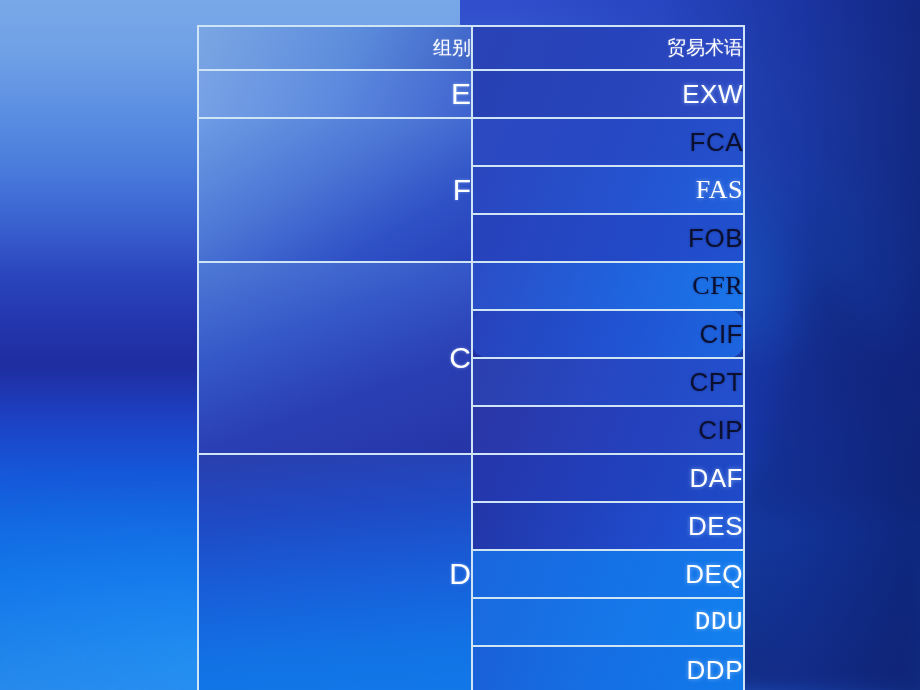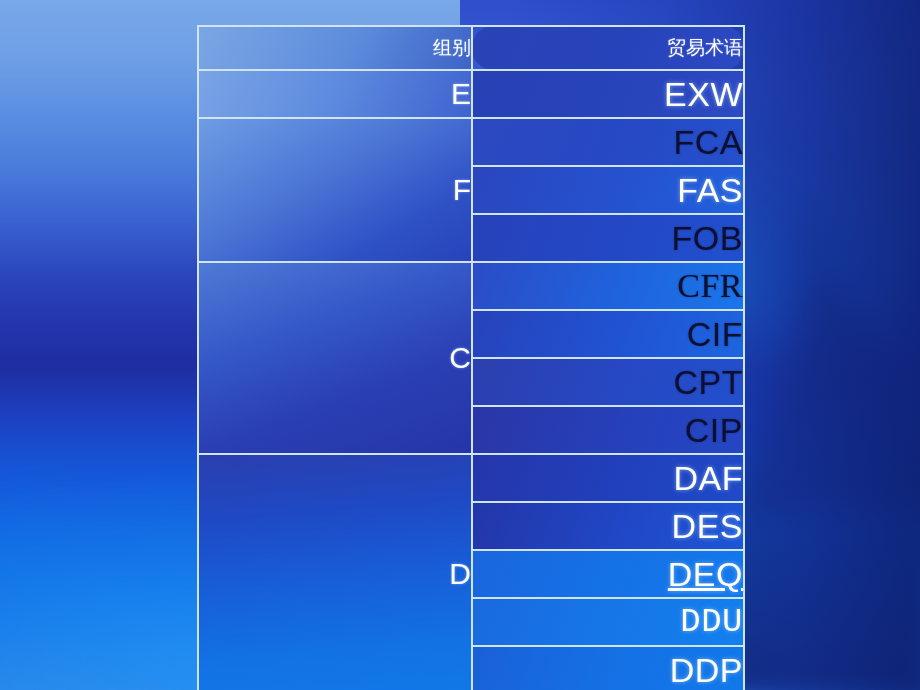--- a/index.html
+++ b/index.html
@@ -136,60 +136,59 @@
     color: #ffffff;
     background: linear-gradient(115deg, #7ba6e4 0%, #5d8cdc 55%, #3d63c8 100%);
     text-shadow: 0 0 2px rgba(255,255,255,0.35);
   }
   .hdr-right {
     height: 42px;
     font-size: 19px;
     color: #ffffff;
     background: linear-gradient(115deg, #2a43b6 0%, #2743bb 55%, #2b49c4 100%);
     text-shadow: 0 0 2px rgba(255,255,255,0.35);
-    border-radius: 21px;
   }
 
   
   .grp {
     font-size: 30px;
     color: #ffffff;
     text-shadow: 0 0 3px rgba(180,215,255,0.55);
   }
   .grp-e { background: linear-gradient(115deg, #7aa4e6 0%, #5d8ade 50%, #3f63cf 100%); }
   .grp-f { background: linear-gradient(150deg, #6e9ce4 0%, #4e78d6 40%, #2f51c6 75%, #2743bb 100%); }
   .grp-c { background: linear-gradient(160deg, #4f7ad6 0%, #3558c8 35%, #2a3fb4 65%, #2535a8 100%); }
   .grp-d { background: linear-gradient(175deg, #2a3fae 0%, #1f49c4 25%, #1760da 55%, #1272e4 80%, #1178e8 100%); }
 
   
   .term {
     height: 46px;
-    font-size: 34px;
+    font-size: 26px;
     letter-spacing: 0.5px;
   }
   .term.light {
     color: #ffffff;
     text-shadow: 0 0 4px rgba(170,210,255,0.65);
   }
   .term.dark {
     color: #0b1030;
     text-shadow: 0 0 2px rgba(20,30,90,0.5);
   }
 
   .bg-exw { background: linear-gradient(115deg, #2741b4 0%, #2844bb 55%, #2d4ac4 100%); }
   .bg-fca { background: linear-gradient(110deg, #2c49c0 0%, #2748c4 50%, #2450cc 100%); margin-left: 30px; }
-  .bg-fas { background: linear-gradient(110deg, #2a46be 0%, #2552cf 55%, #2160dc 100%); }
+  .bg-fas { background: linear-gradient(110deg, #2a46be 0%, #2552cf 55%, #2160dc 100%); font-family: Liberation Serif, serif; }
   .bg-fob { background: linear-gradient(110deg, #2742ba 0%, #2348c6 55%, #2050cf 100%); margin-left: 29px; }
   .bg-cfr { background: linear-gradient(110deg, #2b4cc6 0%, #1f63dd 55%, #1a76ea 100%); font-family: Liberation Serif, serif; }
-  .bg-cif { background: linear-gradient(110deg, #2742bb 0%, #2053d2 55%, #1c66e0 100%); }
+  .bg-cif { background: linear-gradient(110deg, #2742bb 0%, #2053d2 55%, #1c66e0 100%); border-radius: 16px; }
   .bg-cpt { background: linear-gradient(110deg, #2c3fae 0%, #2648c4 55%, #2250cd 100%); margin-top: 42px; }
   .bg-cip { background: linear-gradient(110deg, #2a36a6 0%, #2640bb 55%, #2447c4 100%); margin-left: 24px; }
   .bg-daf { background: linear-gradient(110deg, #2536ab 0%, #2140bc 55%, #1f4ac8 100%); }
   .bg-des { background: linear-gradient(110deg, #2336a8 0%, #2047c6 55%, #1d56d6 100%); }
-  .bg-deq { background: linear-gradient(110deg, #1a66dd 0%, #1571e6 50%, #1279ec 100%); text-decoration: underline; }
+  .bg-deq { background: linear-gradient(110deg, #1a66dd 0%, #1571e6 50%, #1279ec 100%); }
   .bg-ddu { background: linear-gradient(110deg, #1a6ade 0%, #1676e8 50%, #1280ee 100%); font-family: Liberation Mono, monospace; }
   .bg-ddp { background: linear-gradient(110deg, #1a60d8 0%, #1570e4 50%, #1179ea 100%); }
 </style>
 </head>
 <body>
 
 <div id="slide">
 
   <div class="bg-base"></div>
   <div class="bg-right-top"></div>

